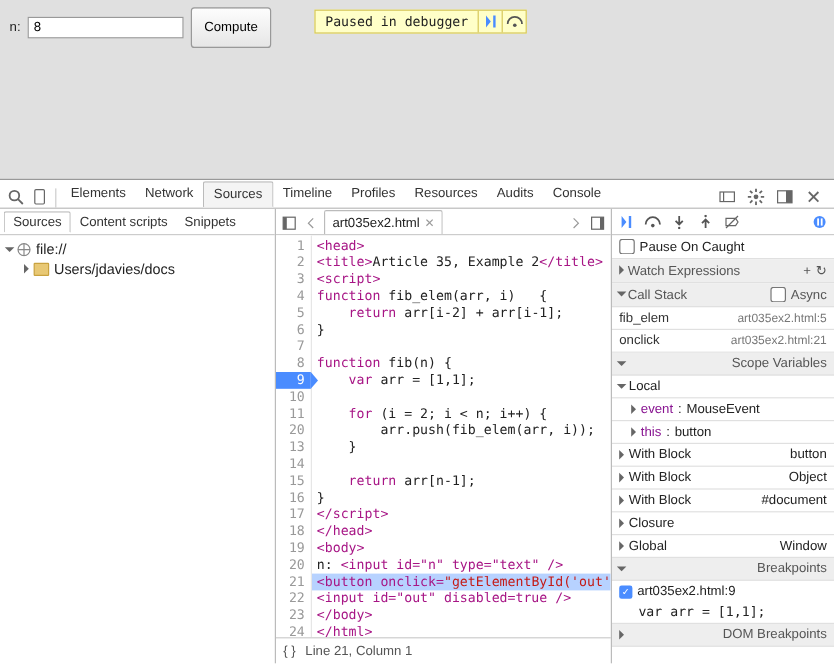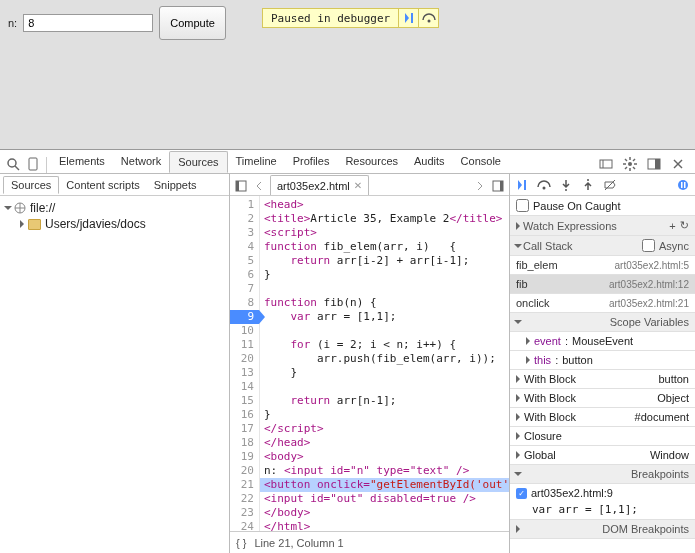--- a/index.html
+++ b/index.html
@@ -299,33 +299,33 @@
         <span class="r">
             <input type="checkbox" style="">
             <span>Async</span>
           </span>
       </div>
       <div id="callstack">
           <div class="dbg-row stack">
             <span class="fn">fib_elem</span>
             <span class="loc">art035ex2.html:5</span>
           </div>
-          <div class="dbg-row stack sel">
-            <span class="fn">fib</span>
-            <span class="loc">art035ex2.html:12</span>
-          </div>
           <div class="dbg-row stack">
             <span class="fn">onclick</span>
             <span class="loc">art035ex2.html:21</span>
           </div>
         </div>
       <div class="dbg-row dbg-head">
         <span class="tw open"></span>
         <span>Scope Variables</span>
       </div>
+      <div class="dbg-row">
+          <span class="tw open"></span>
+          <span>Local</span>
+        </div>
       <div class="dbg-row scope-sub"><span class="tw"></span><span class="nm">event</span>: <span>MouseEvent</span></div>
       <div class="dbg-row scope-sub"><span class="tw"></span><span class="nm">this</span>: <span>button</span></div>
       <div id="withblocks">
           <div class="dbg-row">
             <span class="tw"></span>
             <span>With Block</span>
             <span class="loc" style="margin-left:auto">button</span>
           </div>
           <div class="dbg-row">
             <span class="tw"></span>

